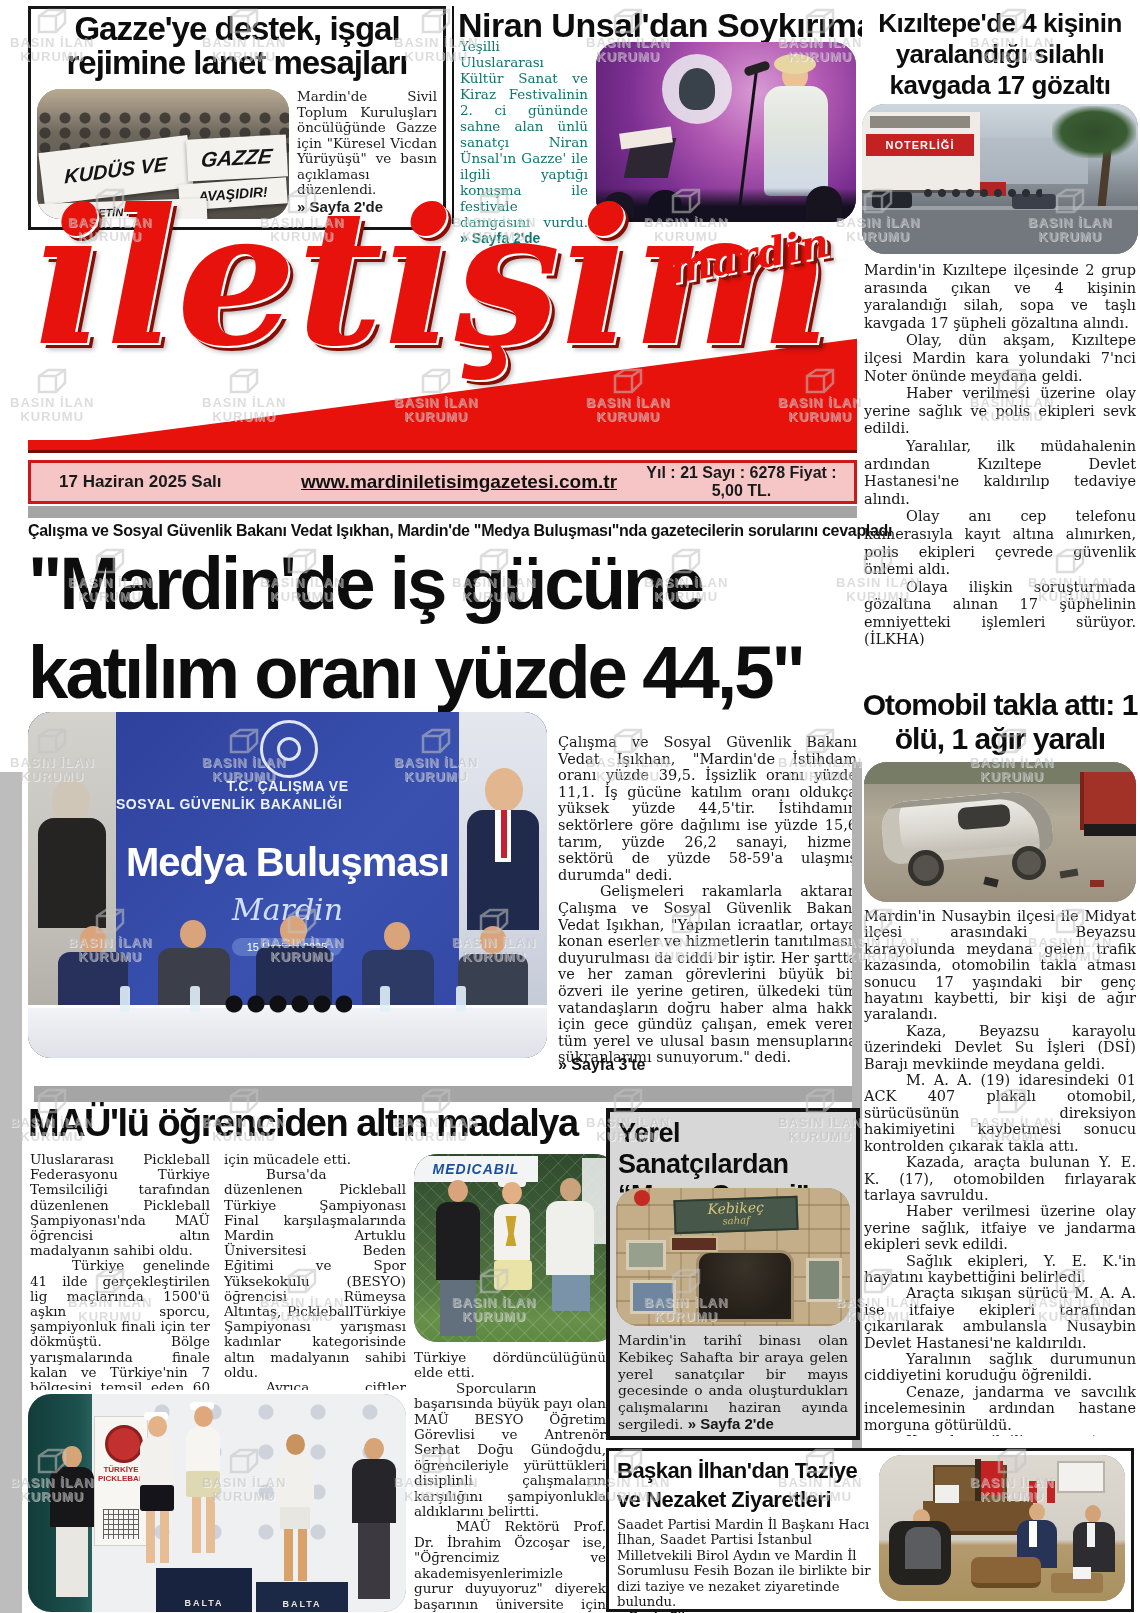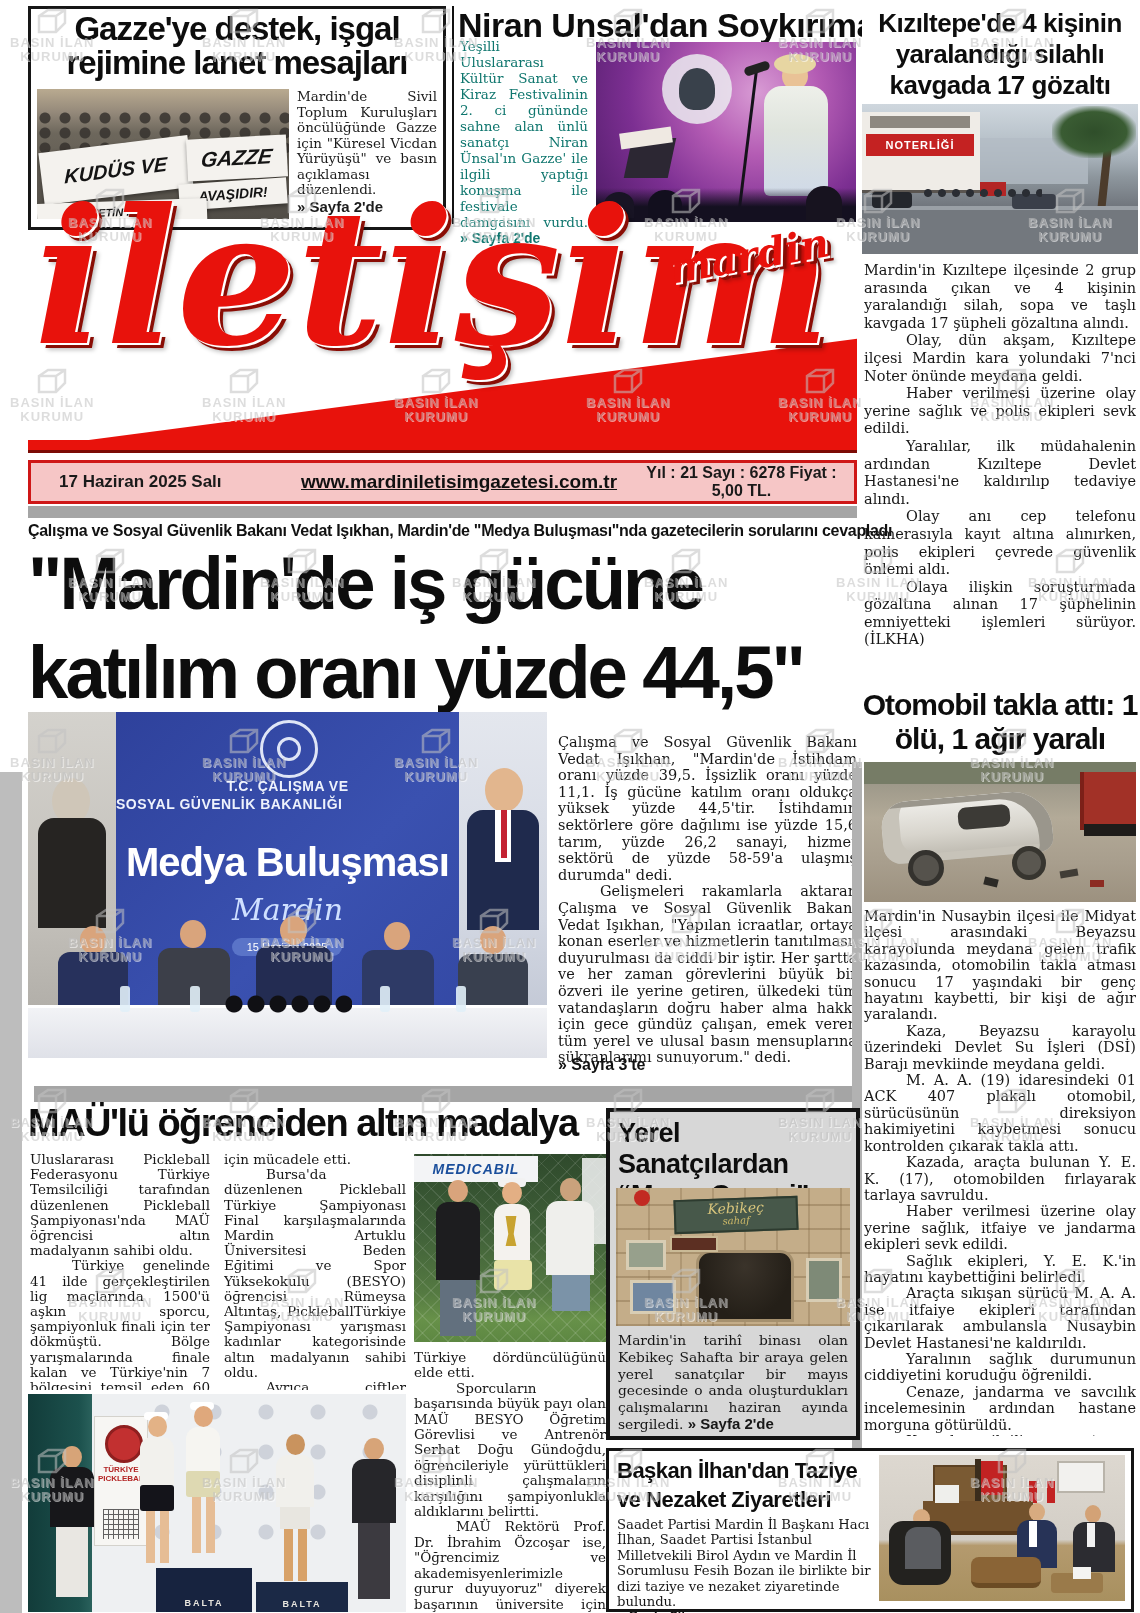--- a/index.html
+++ b/index.html
@@ -6,21 +6,21 @@
   .page{position:relative;width:1140px;height:1613px;background:#ffffff;overflow:hidden;
         font-family:"Liberation Sans",sans-serif;color:#111;}
   .abs{position:absolute;}
   .serif{font-family:"DejaVu Serif",serif;}
   .sans{font-family:"Liberation Sans",sans-serif;}
   .just{text-align:justify;text-justify:inter-word;}
   .hl{font-weight:bold;color:#0d0d0d;letter-spacing:-0.5px;line-height:1.02;}
   .pgref{font-family:"Liberation Sans",sans-serif;font-weight:bold;}
   .body-copy p{margin:0;text-indent:42px;}
   .body-copy p:first-child{text-indent:0;}
-  .photo{position:absolute;overflow:hidden;background:#888;}
+  .photo{position:absolute;overflow:hidden;background:#888;border-radius:23px;}
   .head{position:absolute;border-radius:50%;background:#d9a47c;}
   .torso{position:absolute;border-radius:12px 12px 0 0;background:#232b47;}
   .graybar{position:absolute;background:#a5a5a5;}
   
   .brand{font-family:"DejaVu Serif",serif;font-style:italic;font-weight:bold;color:#e8120c;
          text-shadow:2px 2px 0 #ffffff,5px 5px 0 #8a0d05,7px 7px 4px rgba(0,0,0,.25);}
   .wedge{position:absolute;background:#e8120c;clip-path:polygon(0 100%,100% 22%,100% 100%);}
   .datebar{position:absolute;background:#f6c6c6;border:3px solid #cf1717;display:flex;align-items:center;}
   
   #wm-layer{position:absolute;inset:0;pointer-events:none;z-index:9;opacity:.55;}

